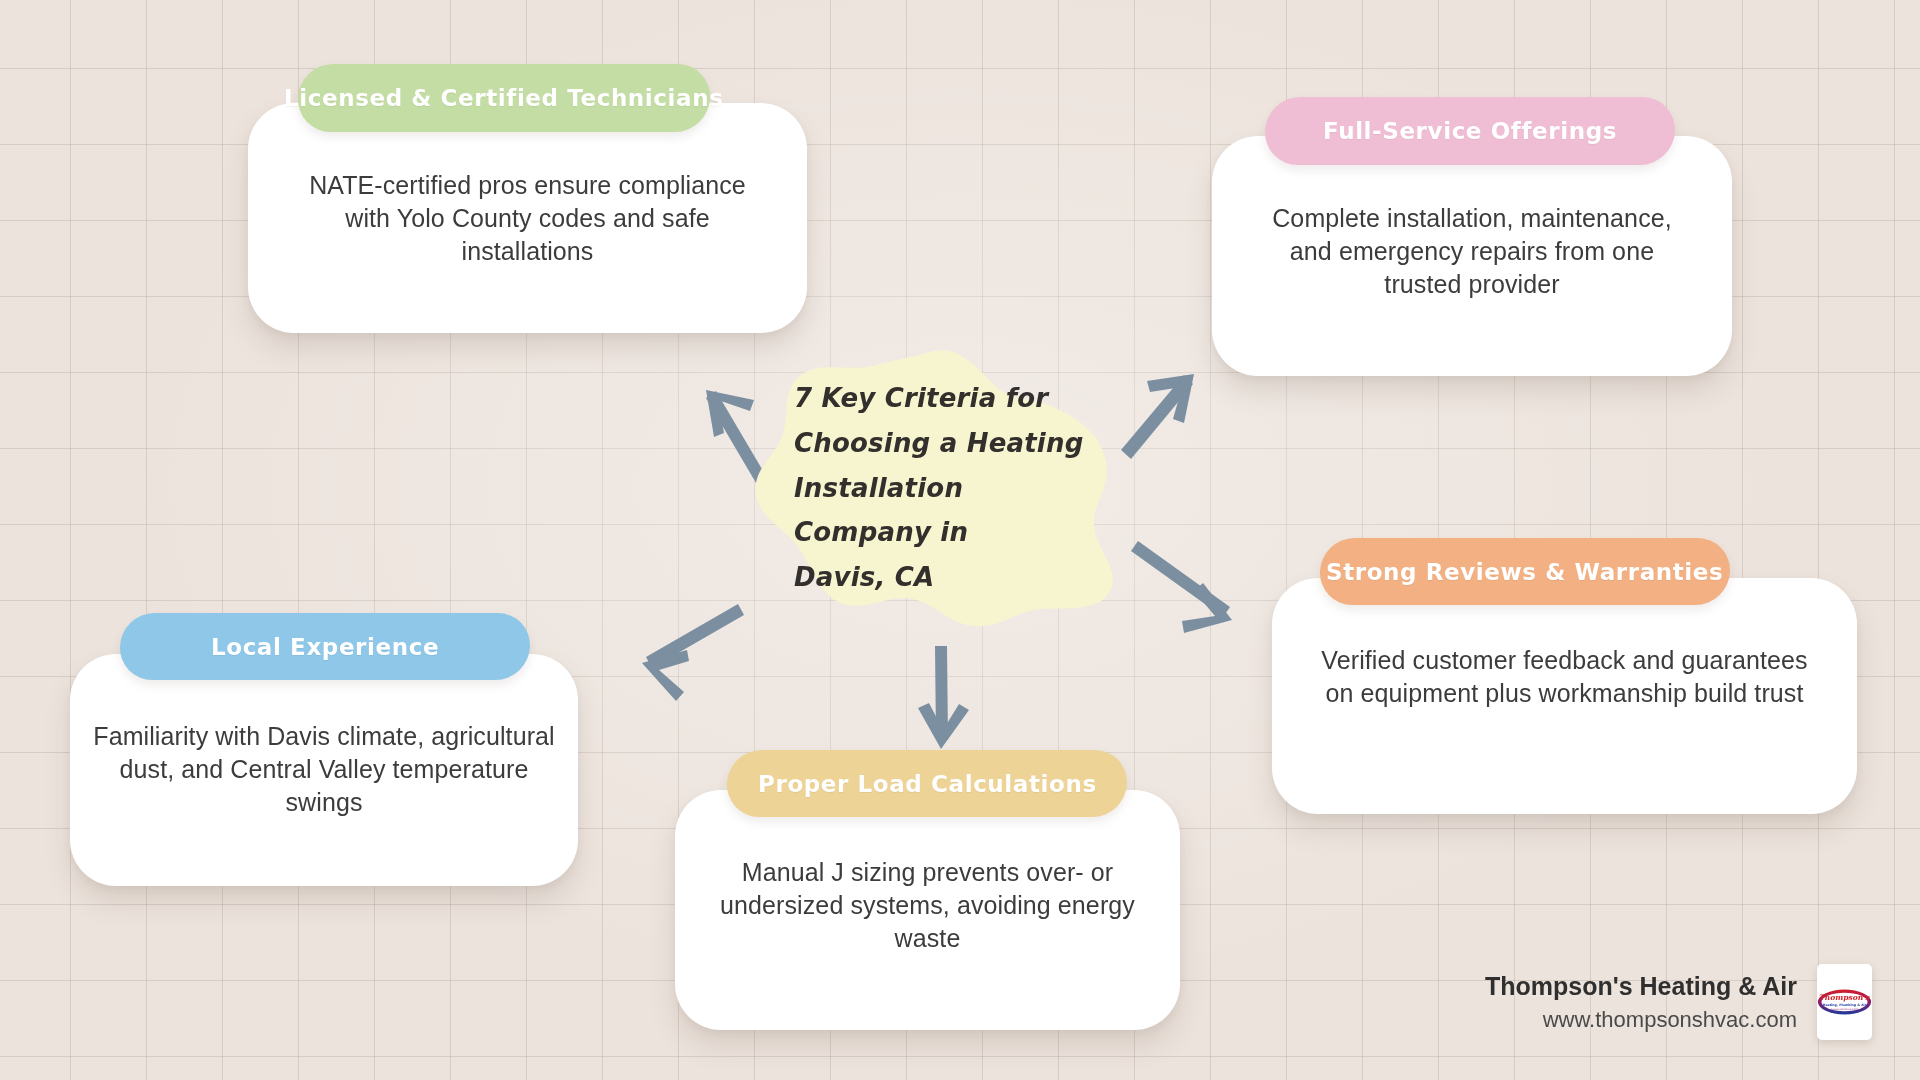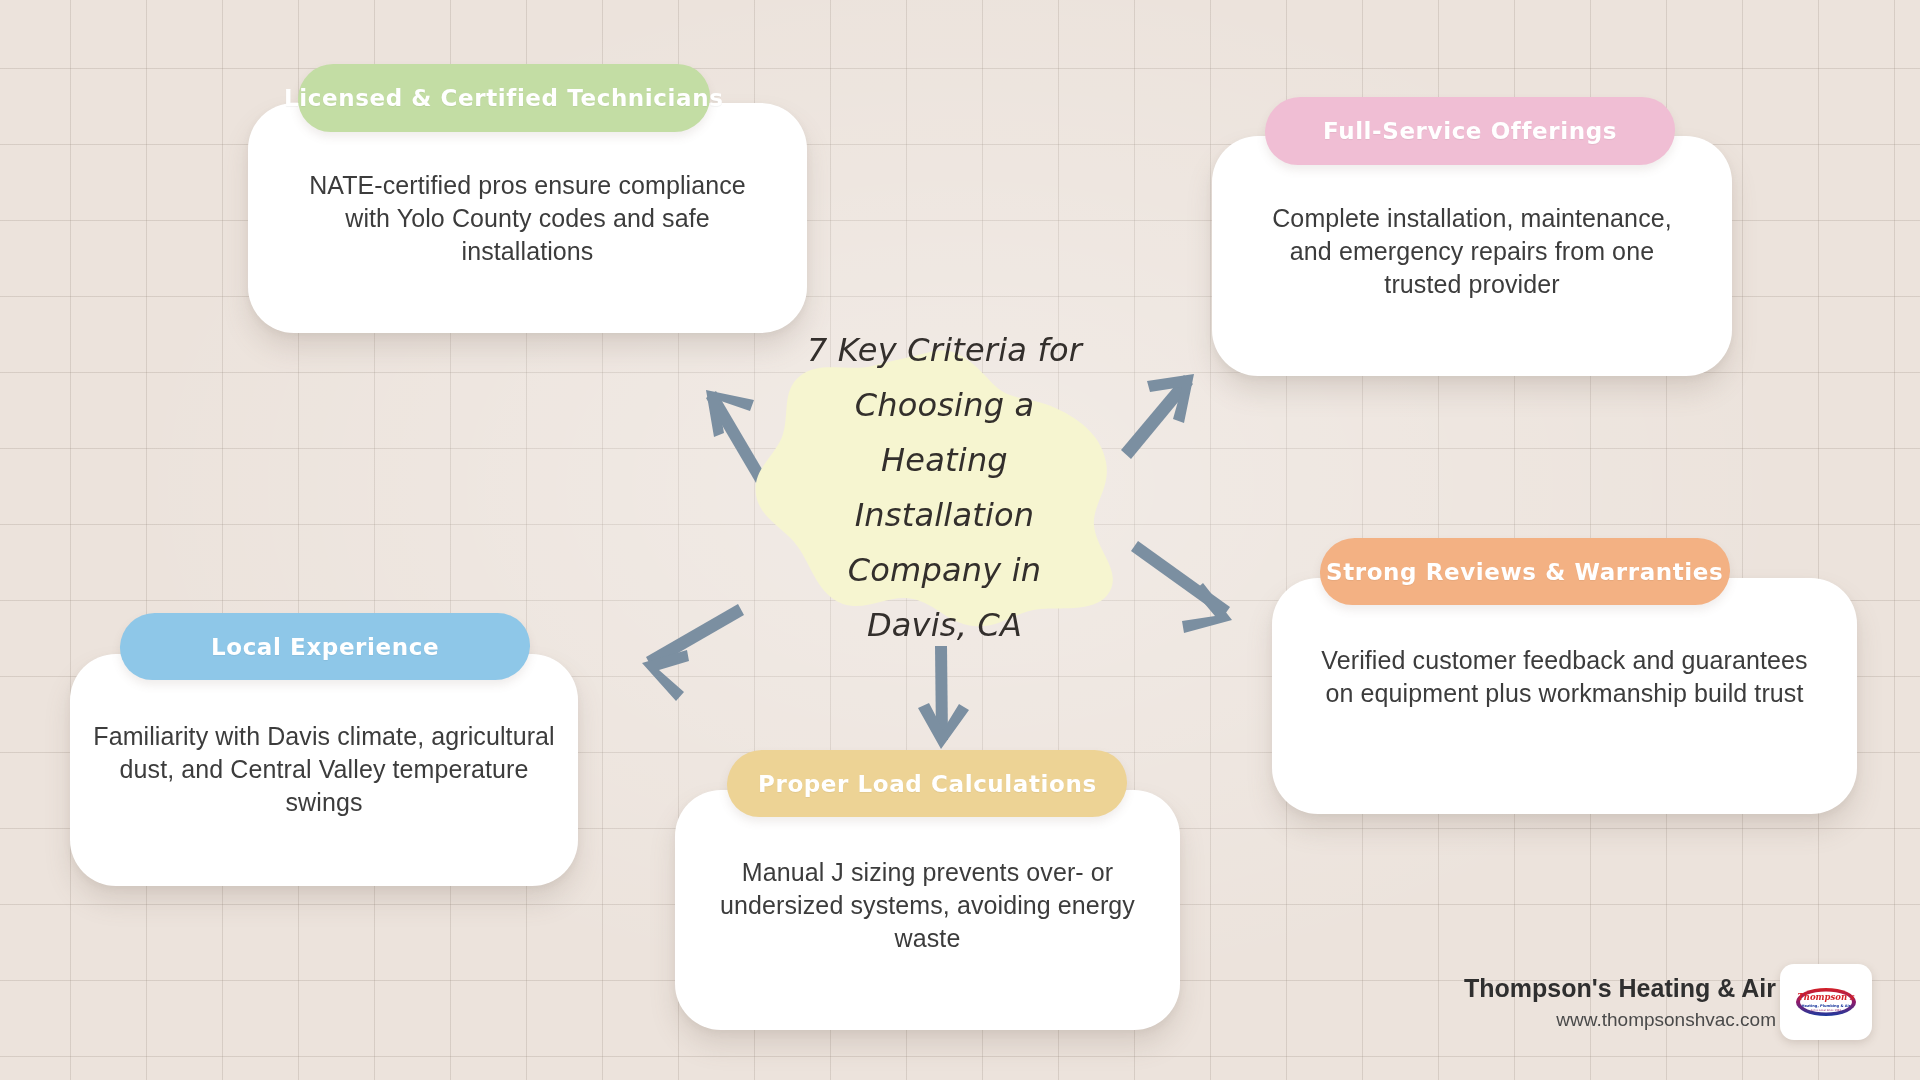--- a/index.html
+++ b/index.html
@@ -89,50 +89,50 @@
 
   
   #center-node{
     position:absolute;left:752px;top:348px;width:385px;height:280px;
     z-index:2;
   }
   #center-blob-svg{position:absolute;left:0;top:0;width:385px;height:280px;}
   #center-title{
     position:absolute;inset:0;
     display:flex;align-items:center;justify-content:center;
-    text-align:center;
+    text-align:left;
     font-family:"DejaVu Sans",sans-serif;
-    font-weight:400;
+    font-weight:700;
     font-style:italic;
-    font-size:32px;
+    font-size:26px;
     line-height:1.72;
     color:#332f2c;
     padding:0 42px;
     box-sizing:border-box;
     letter-spacing:.2px;
   }
 
   
   #arrows{position:absolute;inset:0;pointer-events:none;z-index:1;}
 
   
   #brand{
     position:absolute;right:48px;bottom:40px;
-    display:flex;align-items:center;gap:4px;
+    display:flex;align-items:center;gap:20px;
   }
   #brand-text{text-align:right;}
   #brand-name{
     font-size:25px;font-weight:bold;color:#2f2f2f;line-height:1.25;
     white-space:nowrap;
   }
   #brand-url{
-    font-size:19px;color:#4a4a4a;margin-top:5px;white-space:nowrap;
+    font-size:22px;color:#4a4a4a;margin-top:5px;white-space:nowrap;
   }
   #brand-logo{
-    width:92px;height:76px;background:#fff;border-radius:14px;
+    width:55px;height:76px;background:#fff;border-radius:5px;
     box-shadow:0 3px 8px rgba(120,100,88,.22);
     display:flex;align-items:center;justify-content:center;
     flex:0 0 auto;
   }
 </style>
 </head>
 <body>
 
 <div id="bg-grid" style="background-color: rgb(236, 227, 220);"></div>
 <div id="bg-vignette"></div>

